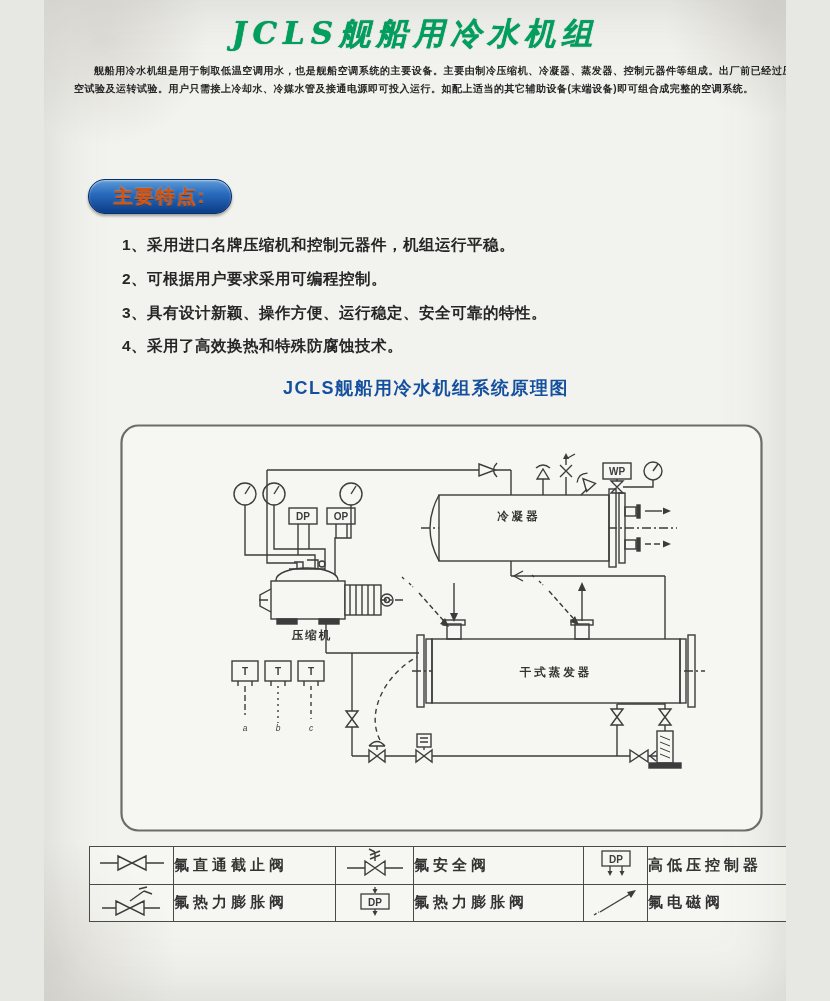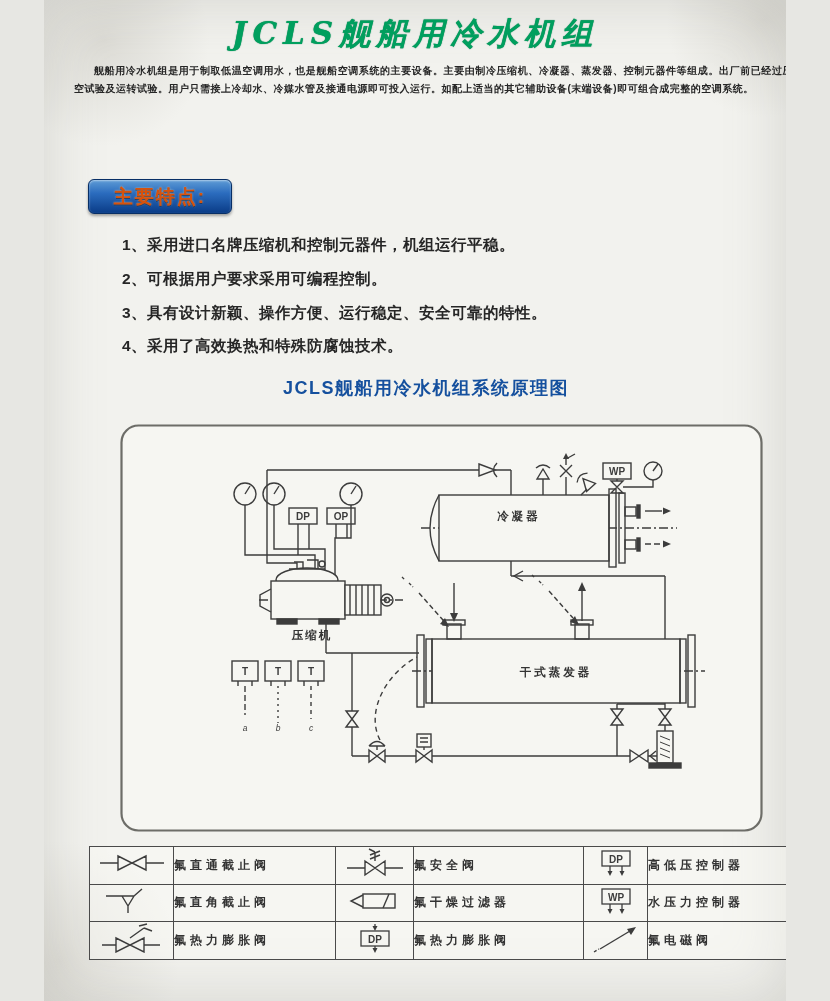--- a/index.html
+++ b/index.html
@@ -9,37 +9,37 @@
                          radial-gradient(circle at 97% 2%, #deddd7 0%, rgba(222,221,215,0) 8%),
                          radial-gradient(circle at 2% 96%, #e0dfd9 0%, rgba(224,223,217,0) 10%);
         box-shadow:inset 0 0 60px rgba(120,120,110,.25);
         font-family:"Liberation Sans", sans-serif; color:#2b2b2b;text-decoration:underline;}
   .abs{position:absolute;}
   #page-title{top:13px;left:0;width:100%;text-align:center;
      font-family:"DejaVu Serif", serif;font-style:italic;font-weight:bold;
      font-size:31px;letter-spacing:6px;color:#009f5e;text-shadow:0 0 1px #0b7a4c;}
   #intro{top:62px;left:30px;width:772px;font-size:10px;line-height:1.78;
      text-align:justify;text-indent:2em;font-weight:600;color:#262626;letter-spacing:.5px;}
-  #features-banner{top:179px;left:44px;width:142px;height:33px;border-radius:6px;
+  #features-banner{top:179px;left:44px;width:142px;height:33px;border-radius:17px;
      background:linear-gradient(180deg,#5e9cd6 0%,#2b6cbe 40%,#0a3c87 100%);
      border:1px solid #082f66;box-shadow:0 2px 3px rgba(0,0,0,.35), inset 0 1px 2px rgba(255,255,255,.5);
      display:flex;align-items:center;justify-content:center;}
   #features-banner span{font-size:19px;font-weight:bold;color:#d8520c;letter-spacing:2px;
      text-shadow:0 1px 0 rgba(0,0,0,.4),0 0 2px rgba(255,230,180,.6);}
   #features-list{top:228px;left:78px;width:640px;font-size:15.5px;font-weight:600;
      color:#262626;line-height:2.18;letter-spacing:.5px;}
   #diagram-title{top:376px;left:11px;width:100%;text-align:center;font-size:18px;
      font-weight:bold;color:#15509e;letter-spacing:1.5px;}
   #schematic-wrap{top:423px;left:75px;width:645px;height:410px;}
   svg text{font-family:"Liberation Sans", sans-serif;}
   #legend{top:846px;left:45px;}
   table.legend{border-collapse:collapse;table-layout:fixed;width:742px;}
   table.legend td{border:1.5px solid #4a4a4a;height:36.5px;padding:0;background:rgba(250,250,247,.45);}
   td.sym{text-align:center;vertical-align:middle;}
-  td.lab{font-size:12px;font-weight:600;color:#333;letter-spacing:4px;padding-left:14px;}
+  td.lab{font-size:15px;font-weight:600;color:#333;letter-spacing:4px;padding-left:14px;}
   .c-sym{width:84px;} .c-lab{width:162px;} .c-sym2{width:78px;} .c-lab2{width:170px;}
   .c-sym3{width:64px;} .c-lab3{width:184px;}
 </style>
 </head>
 <body>
 
 <div id="page">
 
   <div id="page-title" class="abs">JCLS舰船用冷水机组</div>
 
@@ -259,45 +259,20 @@
             <text x="32" y="15" text-anchor="middle" font-size="10" fill="#3c3c3c" stroke="none" font-weight="bold">DP</text>
             <path d="M26,18 V24 M38,18 V24"></path>
             <path d="M26,28 l-2.5,-5 h5 z M38,28 l-2.5,-5 h5 z" fill="#3c3c3c" stroke="none"></path>
           </svg>
         </td>
         <td class="lab">高低压控制器</td>
       </tr>
       <tr>
         <td class="sym">
           <svg width="72" height="30" viewBox="0 0 72 30" fill="none" stroke="#3c3c3c" stroke-width="1.4">
-            <path d="M10,10 H32 M26,10 L38,10 L32,20 Z M32,20 V27 M38,10 L46,3"></path>
-          </svg>
-        </td>
-        <td class="lab">氟直角截止阀</td>
-        <td class="sym">
-          <svg width="72" height="30" viewBox="0 0 72 30" fill="none" stroke="#3c3c3c" stroke-width="1.4">
-            <path d="M24,9 L12,15 L24,21"></path>
-            <rect x="24" y="8" width="32" height="14"></rect>
-            <path d="M50,8 L44,22"></path>
-          </svg>
-        </td>
-        <td class="lab">氟干燥过滤器</td>
-        <td class="sym">
-          <svg width="64" height="30" viewBox="0 0 64 30" fill="none" stroke="#3c3c3c" stroke-width="1.3">
-            <rect x="18" y="3" width="28" height="15"></rect>
-            <text x="32" y="15" text-anchor="middle" font-size="10" fill="#3c3c3c" stroke="none" font-weight="bold">WP</text>
-            <path d="M26,18 V24 M38,18 V24"></path>
-            <path d="M26,28 l-2.5,-5 h5 z M38,28 l-2.5,-5 h5 z" fill="#3c3c3c" stroke="none"></path>
-          </svg>
-        </td>
-        <td class="lab">水压力控制器</td>
-      </tr>
-      <tr>
-        <td class="sym">
-          <svg width="72" height="30" viewBox="0 0 72 30" fill="none" stroke="#3c3c3c" stroke-width="1.4">
             <path d="M6,22 H20 M48,22 H64 M20,15 L34,22 L20,29 Z M48,15 L34,22 L48,29 Z"></path>
             <path d="M34,15 L48,5 M48,5 L56,8 M43,3 L51,1"></path>
           </svg>
         </td>
         <td class="lab">氟热力膨胀阀</td>
         <td class="sym">
           <svg width="72" height="30" viewBox="0 0 72 30" fill="none" stroke="#3c3c3c" stroke-width="1.3">
             <rect x="22" y="8" width="28" height="15"></rect>
             <text x="36" y="20" text-anchor="middle" font-size="10" fill="#3c3c3c" stroke="none" font-weight="bold">DP</text>
             <path d="M36,1 V5 M36,23 V26"></path>

